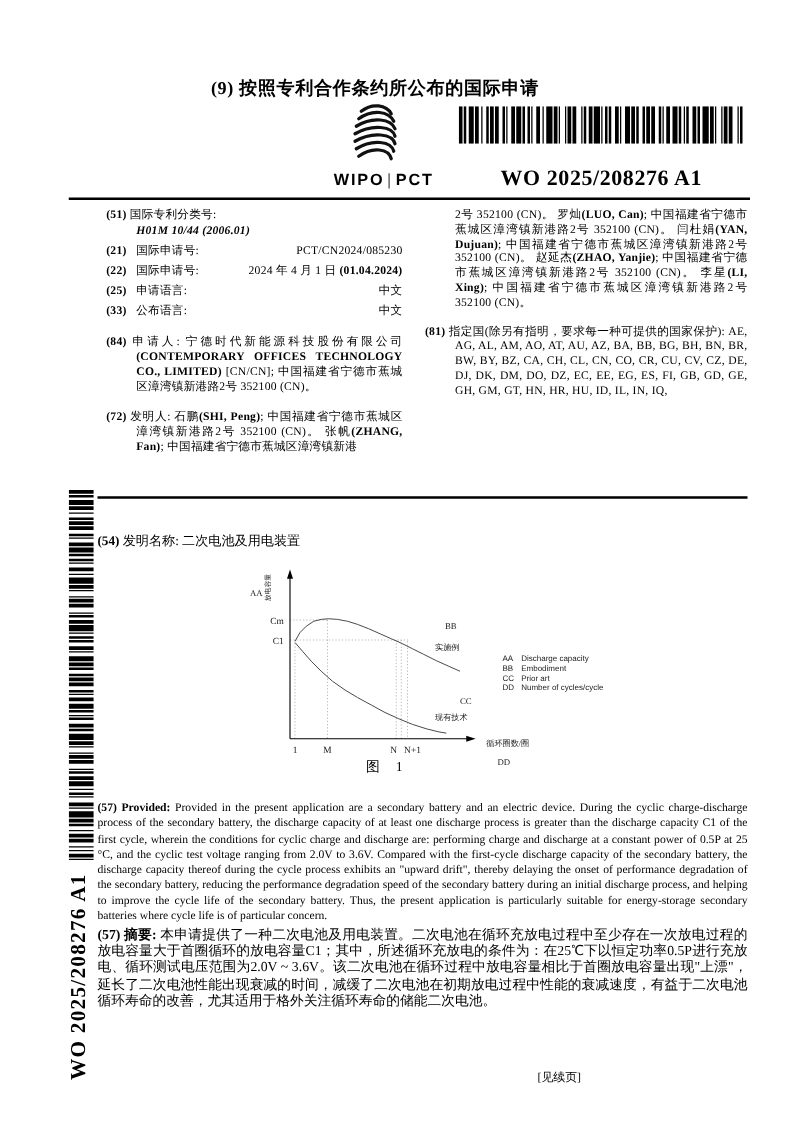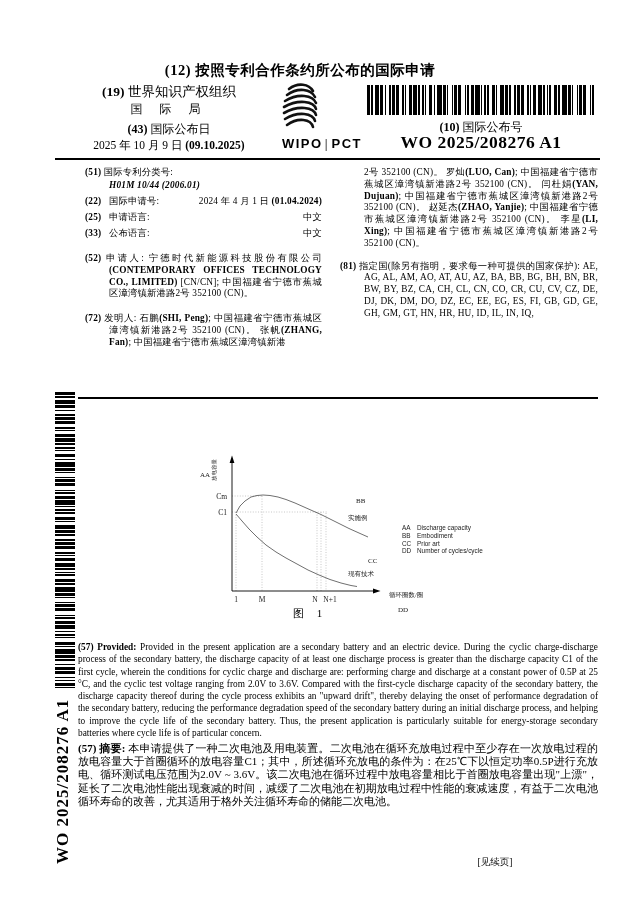--- a/index.html
+++ b/index.html
@@ -10,21 +10,21 @@
   
   .line12{position:absolute;left:20px;top:61px;width:560px;text-align:center;
           font-weight:bold;font-size:14.5px;letter-spacing:0.5px;}
   .org{position:absolute;left:80px;top:84px;width:178px;text-align:center;line-height:1.25;}
   .org .l1{font-size:13.5px;}
   .org .l2{font-size:12px;letter-spacing:7px;margin-top:1px;}
   .org .l3{font-size:12px;margin-top:5px;}
   .org .l4{font-size:11.5px;margin-top:1px;white-space:nowrap;}
   .logo{position:absolute;left:270px;top:80px;width:56px;height:56px;}
   .logo svg path{fill:none;stroke:#111;stroke-width:2.6;stroke-linecap:round;}
-  .wordmark{position:absolute;left:252px;top:136px;width:110px;text-align:right;
+  .wordmark{position:absolute;left:252px;top:136px;width:110px;text-align:center;
             font-family:"Liberation Sans",sans-serif;font-weight:bold;font-size:13px;
             letter-spacing:1.5px;white-space:nowrap;}
   .wordmark .sep{font-weight:normal;color:#555;padding:0 2px;}
   .barcode{position:absolute;background:#fff;overflow:hidden;}
   .barcode i{position:absolute;background:#000;display:block;}
   .bc-top{left:367px;top:85px;width:228px;height:30px;}
   .bc-side{left:55px;top:392px;width:20px;height:296px;}
   .pubno-label{position:absolute;left:367px;top:119px;width:228px;text-align:center;font-size:12px;}
   .pubno-value{position:absolute;left:367px;top:132px;width:228px;text-align:center;
                font-weight:bold;font-size:17.5px;letter-spacing:0.5px;}
@@ -63,35 +63,29 @@
   .curve{fill:none;stroke:#4a4a4a;stroke-width:0.8;}
   .legend{position:absolute;left:402px;top:524px;font-family:"Liberation Sans",sans-serif;
           font-size:6.4px;line-height:7.8px;color:#222;}
   .lg-row{display:flex;}
   .lg-code{width:15px;}
   .fig-caption{position:absolute;left:275px;top:606px;width:70px;text-align:center;
                font-size:11px;letter-spacing:5px;}
   
   .side-pub{position:absolute;left:53px;top:864px;transform-origin:0 0;transform:rotate(-90deg);
             font-weight:bold;font-size:17px;letter-spacing:1px;white-space:nowrap;}
-  .footer-note{position:absolute;left:430px;top:856px;width:130px;text-align:center;font-size:9.5px;}
+  .footer-note{position:absolute;left:430px;top:856px;width:130px;text-align:left;font-size:9.5px;}
 </style>
 </head>
 <body>
 
 <div class="page" data-name="patent-front-page">
 
-  <div class="line12" data-name="pct-publication-line">(12) 按照专利合作条约所公布的国际申请</div>
-
-  <div class="org" data-name="wipo-org-block">
-    <div class="l1" data-name="org-name-line"><b data-name="field-19-num">(19)</b> <span data-name="org-name">世界知识产权组织</span></div>
-    <div class="l2" data-name="org-bureau">国 际 局</div>
-    <div class="l3" data-name="pubdate-label-line"><b data-name="field-43-num">(43)</b> <span data-name="pubdate-label">国际公布日</span></div>
-    <div class="l4" data-name="pubdate-value"><span>2025 年 10 月 9 日</span> <b>(09.10.2025)</b></div>
-  </div>
+  <div class="line12" data-name="pct-publication-line">(9) 按照专利合作条约所公布的国际申请</div>
+
 
   <div class="logo" data-name="wipo-logo-icon">
     <svg viewBox="0 0 56 56" aria-hidden="true">
       <path d="M19,9  C28,2  39,4  43,11"></path>
       <path d="M17,15 C28,7  41,9  45,17"></path>
       <path d="M15,21 C28,13 43,15 46,23"></path>
       <path d="M14,27 C28,19 44,21 46,29"></path>
       <path d="M14,33 C28,25 44,27 46,35"></path>
       <path d="M15,39 C28,31 43,33 45,41"></path>
       <path d="M17,45 C28,37 41,39 43,47"></path>
@@ -151,64 +145,72 @@
       <i style="left: 191.3px; width: 1.5px; top: 0px; bottom: 0px;"></i>
       <i style="left: 195px; width: 4.5px; top: 0px; bottom: 0px;"></i>
       <i style="left: 200.6px; width: 3px; top: 0px; bottom: 0px;"></i>
       <i style="left: 204.7px; width: 1.5px; top: 0px; bottom: 0px;"></i>
       <i style="left: 209.5px; width: 1.5px; top: 0px; bottom: 0px;"></i>
       <i style="left: 212.1px; width: 3px; top: 0px; bottom: 0px;"></i>
       <i style="left: 216.2px; width: 3px; top: 0px; bottom: 0px;"></i>
       <i style="left: 222.5px; width: 1.5px; top: 0px; bottom: 0px;"></i>
       <i style="left: 225.1px; width: 1.5px; top: 0px; bottom: 0px;"></i>
     </div>
-  <div class="pubno-label" data-name="pubno-label-line"><b data-name="field-10-num">(10)</b> <span data-name="pubno-label">国际公布号</span></div>
   <div class="pubno-value" data-name="publication-number">WO 2025/208276 A1</div>
 
   <div class="rule rule-top" data-name="header-divider"></div>
 
   <div class="col col-l" data-name="biblio-left-column">
     <p class="bib" data-name="field-51-ipc">
       <b class="n">(51)</b> <span>国际专利分类号:</span>
       <span class="ipc ipc-line" data-name="ipc-class">H01M 10/44 (2006.01)</span>
     </p>
+    <p class="row" data-name="field-21-application-number">
+      <b class="n">(21)</b>
+        <span class="lbl">国际申请号:</span>
+        <span class="val">PCT/CN2024/085230</span>
+    </p>
     <p class="row" data-name="field-22-filing-date">
       <b class="n">(22)</b>
         <span class="lbl">国际申请号:</span>
         <span class="val"><span>2024 年 4 月 1 日</span> <b>(01.04.2024)</b></span>
     </p>
     <p class="row" data-name="field-25-filing-language">
       <b class="n">(25)</b>
         <span class="lbl">申请语言:</span>
         <span class="val">中文</span>
     </p>
     <p class="row" data-name="field-26-publication-language">
       <b class="n">(33)</b>
         <span class="lbl">公布语言:</span>
         <span class="val">中文</span>
     </p>
     <p class="bib mt14" data-name="field-71-applicant">
-      <b class="n">(52)</b> <span><span>申请人: 宁德时代新能源科技股份有限公司 </span><span class="seg-b">(CONTEMPORARY OFFICES TECHNOLOGY CO., LIMITED)</span><span> [CN/CN]; 中国福建省宁德市蕉城区漳湾镇新港路2号 352100 (CN)。</span></span>
+      <b class="n">(84)</b> <span><span>申请人: 宁德时代新能源科技股份有限公司 </span><span class="seg-b">(CONTEMPORARY OFFICES TECHNOLOGY CO., LIMITED)</span><span> [CN/CN]; 中国福建省宁德市蕉城区漳湾镇新港路2号 352100 (CN)。</span></span>
     </p>
     <p class="bib mt14" data-name="field-72-inventors">
       <b class="n">(72)</b> <span><span>发明人: 石鹏</span><span class="seg-b">(SHI, Peng)</span><span>; 中国福建省宁德市蕉城区漳湾镇新港路2号 352100 (CN)。 张帆</span><span class="seg-b">(ZHANG, Fan)</span><span>; 中国福建省宁德市蕉城区漳湾镇新港</span></span>
     </p>
   </div>
 
   <div class="col col-r" data-name="biblio-right-column">
     <p class="bib noind" data-name="field-72-inventors-continued">
       <span><span>2号 352100 (CN)。 罗灿</span><span class="seg-b">(LUO, Can)</span><span>; 中国福建省宁德市蕉城区漳湾镇新港路2号 352100 (CN)。 闫杜娟</span><span class="seg-b">(YAN, Dujuan)</span><span>; 中国福建省宁德市蕉城区漳湾镇新港路2号 352100 (CN)。 赵延杰</span><span class="seg-b">(ZHAO, Yanjie)</span><span>; 中国福建省宁德市蕉城区漳湾镇新港路2号 352100 (CN)。 李星</span><span class="seg-b">(LI, Xing)</span><span>; 中国福建省宁德市蕉城区漳湾镇新港路2号 352100 (CN)。</span></span>
     </p>
     <p class="bib mt12" data-name="field-81-designated-states">
       <b class="n">(81)</b> <span><span>指定国(除另有指明，要求每一种可提供的国家保护): </span><span>AE, AG, AL, AM, AO, AT, AU, AZ, BA, BB, BG, BH, BN, BR, BW, BY, BZ, CA, CH, CL, CN, CO, CR, CU, CV, CZ, DE, DJ, DK, DM, DO, DZ, EC, EE, EG, ES, FI, GB, GD, GE, GH, GM, GT, HN, HR, HU, ID, IL, IN, IQ,</span></span>
     </p>
   </div>
 
   <div class="rule rule-title" data-name="title-divider"></div>
 
+  <div class="sect title-zh" data-name="title-chinese">
+    <b>(54)</b> <span>发明名称:</span>
+    <span data-name="invention-title-zh">二次电池及用电装置</span>
+  </div>
 
   <div class="fig" data-name="figure-1-chart">
     <svg id="fig-svg" viewBox="0 0 280 178" aria-hidden="false">
       <g id="chart-lines" data-name="chart-curves">
           <line x1="39" y1="60" x2="134" y2="60" class="guide"></line>
           <line x1="39" y1="44" x2="69" y2="44" class="guide"></line>
           <line x1="43" y1="60" x2="43" y2="139" class="guide"></line>
           <line x1="69" y1="44" x2="69" y2="139" class="guide"></line>
           <line x1="124" y1="60" x2="124" y2="139" class="guide"></line>
           <line x1="128" y1="60" x2="128" y2="139" class="guide"></line>

